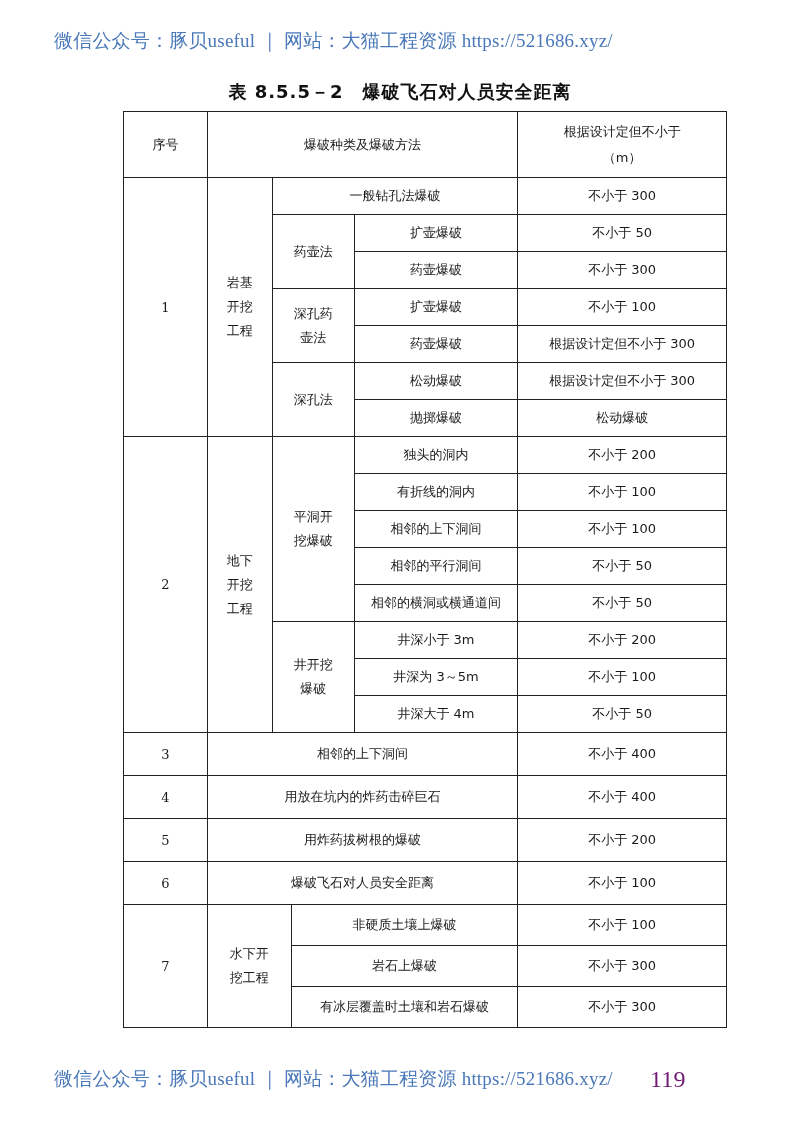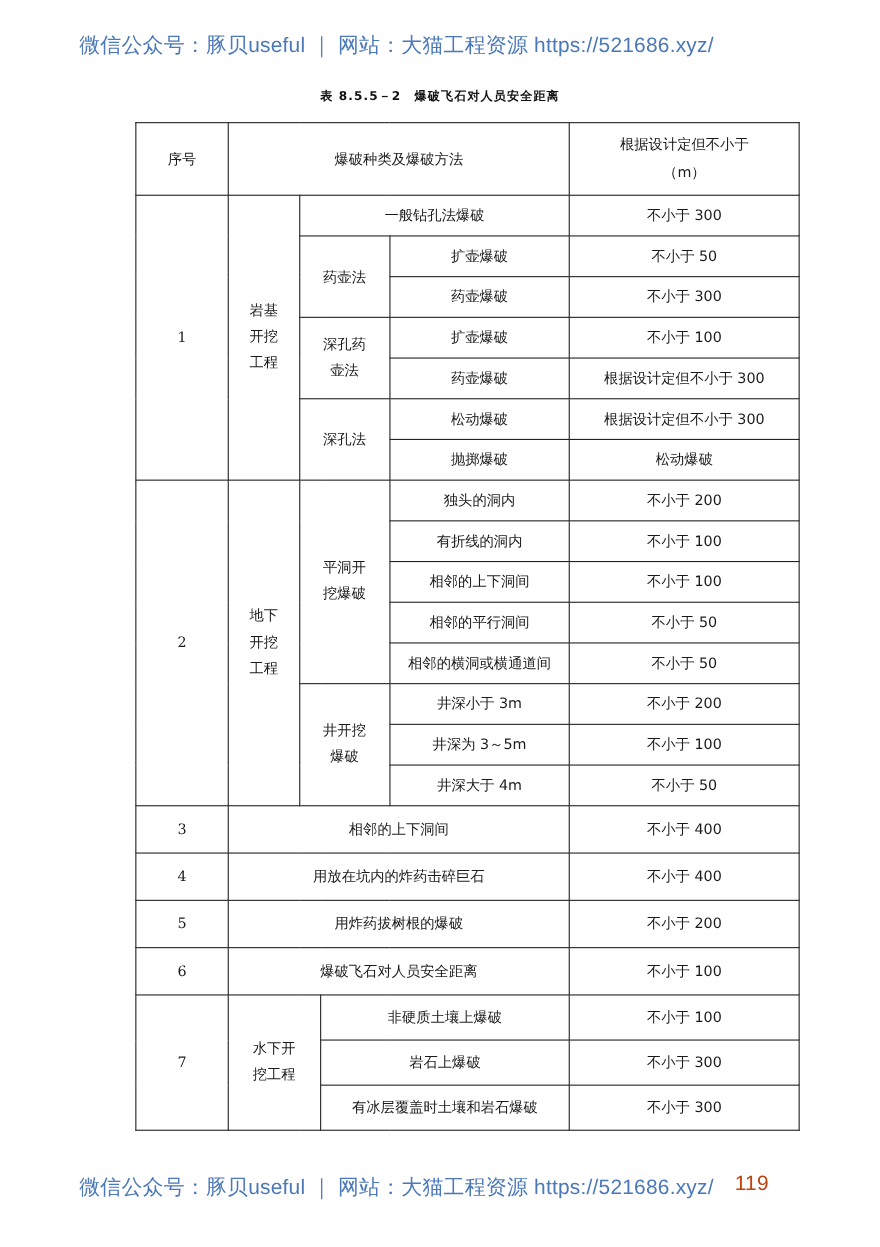--- a/index.html
+++ b/index.html
@@ -1,29 +1,29 @@
 <!DOCTYPE html>
 <html><head>
   <meta charset="utf-8">
   <style>
     html, body { margin: 0; padding: 0; }
     body {
       width: 800px; height: 1134px; background: #ffffff; position: relative; overflow: hidden;
       font-family: "DejaVu Serif", "Liberation Serif", serif; color: #1a1a1a;
     }
     .watermark {
-      position: absolute; left: 72px; font-size: 19px; color: #4a78b8;
-      font-family: Liberation Sans, sans-serif; white-space: nowrap; letter-spacing: 0.2px;
+      position: absolute; left: 54px; font-size: 19px; color: #4a78b8;
+      font-family: Liberation Serif, serif; white-space: nowrap; letter-spacing: 0.2px;
     }
     .wm-top { top: 28px; }
     .wm-bottom { top: 1066px; }
-    .wm-bottom .pagenum { position: absolute; left: 596px; top: 0; color: #c2410c; font-size: 19px; }
+    .wm-bottom .pagenum { position: absolute; left: 596px; top: 0; color: #701a75; font-size: 24px; }
     .title {
       position: absolute; top: 80px; left: 0; width: 800px; text-align: center;
-      font-family: "DejaVu Sans", "Liberation Sans", sans-serif; font-weight: bold; font-size: 11px; color: #111;
+      font-family: "DejaVu Sans", "Liberation Sans", sans-serif; font-weight: bold; font-size: 18px; color: #111;
       letter-spacing: 1px;
     }
     table.main {
       position: absolute; left: 123px; top: 111px; width: 604px; border-collapse: collapse;
       font-family: "DejaVu Sans", "Liberation Sans", sans-serif; font-size: 13px;
     }
     table.main td, table.main th {
       border: 1.3px solid #222; text-align: center; vertical-align: middle; padding: 0; font-weight: normal;
     }
     table.main tr.r { height: 37px; }

